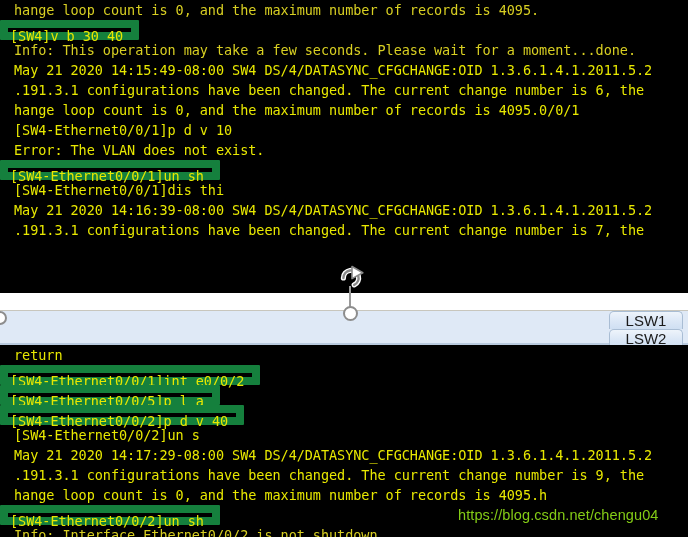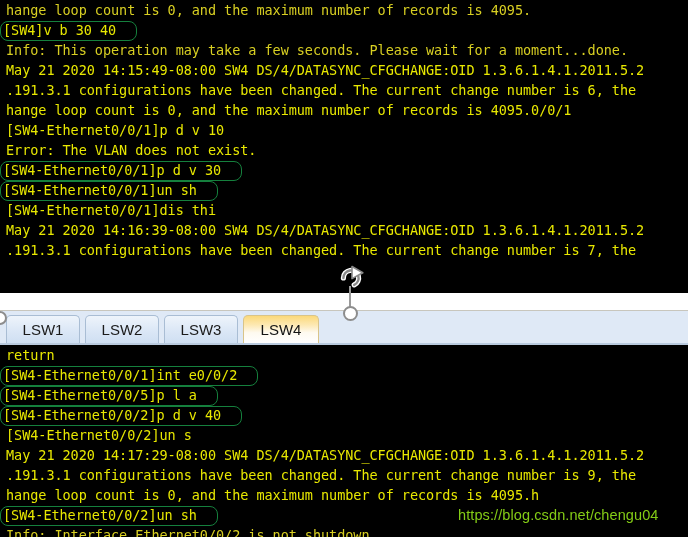--- a/index.html
+++ b/index.html
@@ -34,37 +34,37 @@
 
   .term-line {
     position: relative;
     height: 20px;
     line-height: 20px;
     white-space: pre;
     color: #e8e800;
     font-family: "DejaVu Sans Mono", monospace;
     font-size: 13.5px;
     letter-spacing: -0.05px;
-    padding-left: 6px;
+    padding-left: 14px;
     box-sizing: border-box;
   }
   
   .term-line.dim { color: #d8cf22; }
 
   
   .term-line.boxed {
-    border: 1px solid #15803d;
-    border-radius: 8px;
+    border: 8px solid #15803d;
+    border-radius: 1px;
     height: 20px;
     line-height: 16px;
     width: auto;
     display: inline-block;
     min-width: 0;
     padding-left: 2px;
-    padding-right: 20px;
+    padding-right: 8px;
     box-sizing: border-box;
   }
   .line-wrap { height: 20px; }
 
   
   #pane-gap {
     position: absolute;
     left: 0;
     top: 293px;
     width: 688px;
@@ -79,20 +79,21 @@
     top: 310px;
     width: 688px;
     height: 35px;
     background: #dfe9f6;
     border-top: 1px solid #c8c6bd;
     border-bottom: 2px solid #b9cade;
     box-sizing: border-box;
     display: flex;
     align-items: flex-end;
     padding-left: 6px;
+    flex-direction: column;
   }
   .tab {
     height: 28px;
     min-width: 74px;
     margin-right: 5px;
     border: 1px solid #a9bdd4;
     border-bottom: none;
     border-radius: 5px 5px 0 0;
     background: linear-gradient(to bottom, #eef4fb 0%, #dbe7f6 55%, #cfdff2 100%);
     color: #1b1b1b;
@@ -188,21 +189,20 @@
       </div>
       <div class="line-wrap">
         <div class="term-line">hange loop count is 0, and the maximum number of records is 4095.0/0/1</div>
       </div>
       <div class="line-wrap">
         <div class="term-line">[SW4-Ethernet0/0/1]p d v 10</div>
       </div>
       <div class="line-wrap">
         <div class="term-line">Error: The VLAN does not exist.</div>
       </div>
-      <div class="line-wrap"><div class="term-line boxed">[SW4-Ethernet0/0/1]p d v 30</div></div>
       <div class="line-wrap"><div class="term-line boxed">[SW4-Ethernet0/0/1]un sh</div></div>
       <div class="line-wrap">
         <div class="term-line">[SW4-Ethernet0/0/1]dis thi</div>
       </div>
       <div class="line-wrap">
         <div class="term-line">May 21 2020 14:16:39-08:00 SW4 DS/4/DATASYNC_CFGCHANGE:OID 1.3.6.1.4.1.2011.5.2</div>
       </div>
       <div class="line-wrap">
         <div class="term-line">.191.3.1 configurations have been changed. The current change number is 7, the</div>
       </div>

